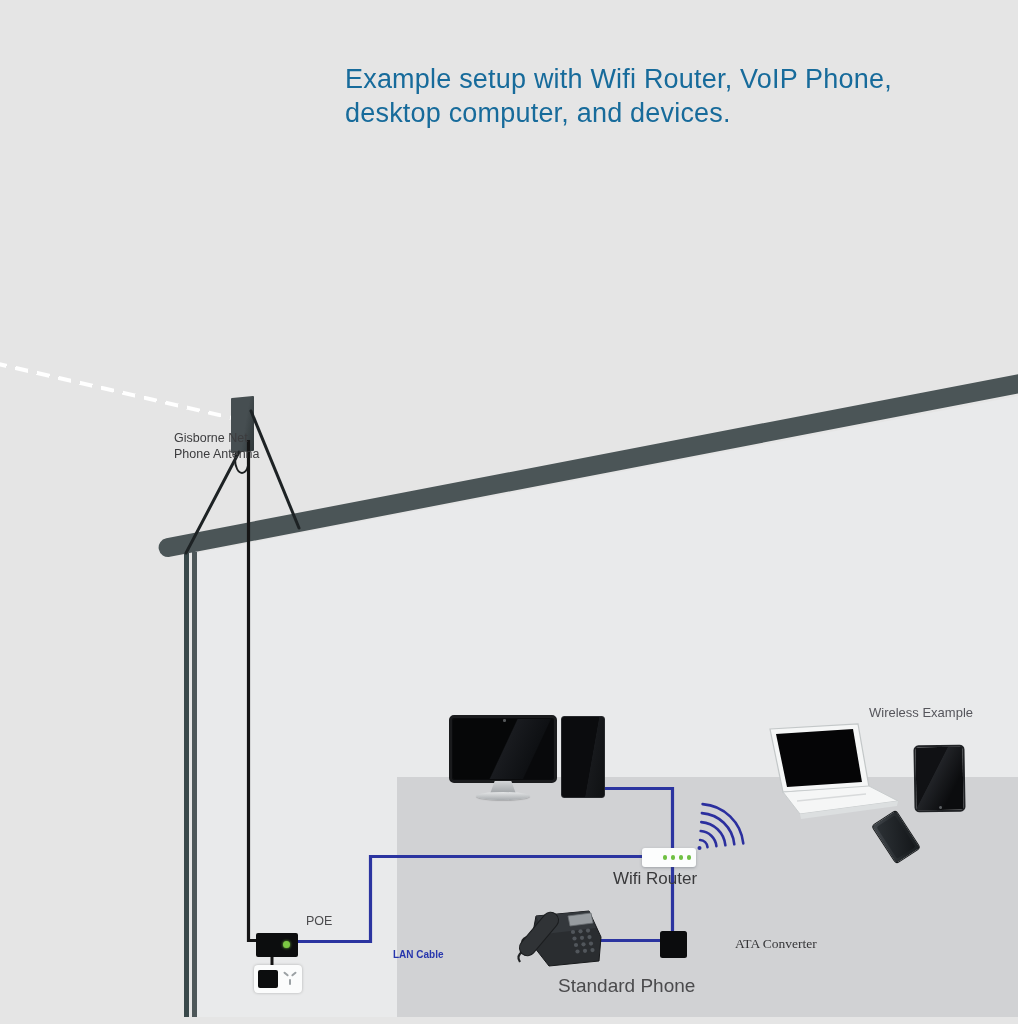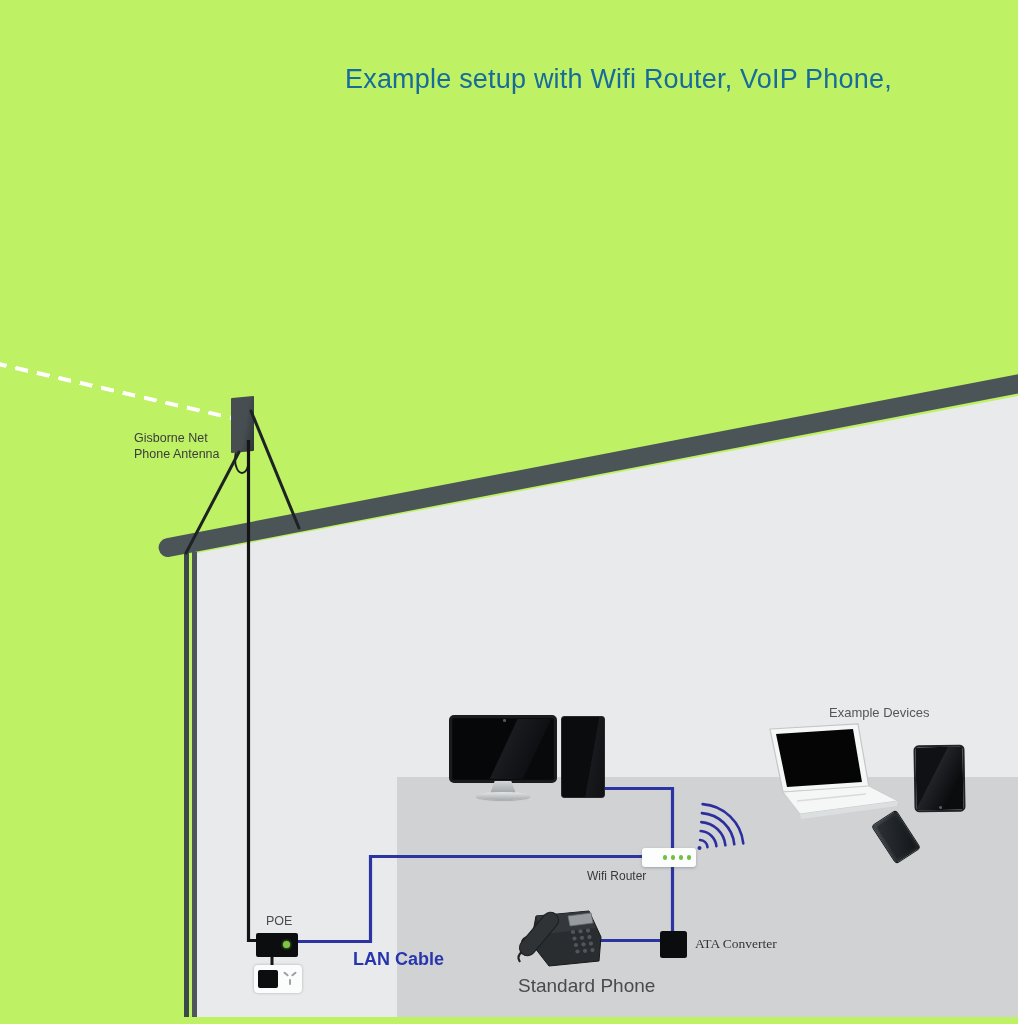--- a/index.html
+++ b/index.html
@@ -1,20 +1,20 @@
 <!DOCTYPE html>
 <html><head>
 <meta charset="utf-8">
 <style>
   * { margin:0; padding:0; box-sizing:border-box; }
   html,body { width:100%; height:100%; }
   body { font-family:"Liberation Sans", sans-serif; }
   #canvas {
     position:relative; width:1018px; height:1024px;
-    background:#bef264; overflow:hidden;
+    background:#e5e5e5; overflow:hidden;
   }
   .abs { position:absolute; }
 
   
   .title {
     left:345px; top:62px; width:640px;
     font-size:27px; line-height:34px; color:#176b9b;
     letter-spacing:0.2px;
   }
 
@@ -111,36 +111,37 @@
   .tablet-home { position:absolute; left:50%; bottom:1.5px; width:3px; height:3px; border-radius:50%; background:#5c5f62; transform:translateX(-50%); }
   .smartphone {
     left:881px; top:814px; width:30px; height:46px; border-radius:4px;
     transform:rotate(-33deg);
     background:linear-gradient(118deg,#42474c,#1d2124 72%);
     border:1px solid #15181a;
   }
   .smartphone-screen { position:absolute; inset:3px; border-radius:2px; background:linear-gradient(118deg,#2c3135,#14171a); }
 
   
-  .lbl { color:#3e3e40; white-space:nowrap; }
+  .lbl { color:#3e3e40; white-space:nowrap;margin-left:40px; }
   .lbl-antenna { left:134px; top:430px; font-size:12.5px; line-height:16px; color:#3c3c3e; }
   .lbl-poe { left:266px; top:914px; font-size:12.5px; color:#4b4b4d;text-align:right; }
-  .lbl-lan { left:309px; top:949px; font-size:18px; color:#2736ad; font-weight:bold;padding-left:44px; }
-  .lbl-router { left:587px; top:869px; font-size:12px; color:#39393b; }
+  .lbl-lan { left:309px; top:949px; font-size:10px; color:#2736ad; font-weight:bold;padding-left:44px; }
+  .lbl-router { left:573px; top:869px; font-size:17px; color:#39393b; }
   .lbl-ata { left:695px; top:936px; font-size:13.5px; color:#353537;font-family:Liberation Serif, serif; }
   .lbl-phone { left:518px; top:975px; font-size:19px; color:#4a4a4c; }
   .lbl-wireless { left:829px; top:705px; font-size:13px; color:#55555b; }
 </style>
 </head>
 <body>
 
 <div id="canvas">
 
   <div class="abs title">
     <span style="display:block">Example setup with Wifi Router, VoIP Phone,</span>
+    <span style="display:block">desktop computer, and devices.</span>
   </div>
 
   <div class="abs dash-line"></div>
 
   <div class="abs wall"></div>
   <div class="abs room"></div>
   <div class="abs edge-strip-1"></div>
   <div class="abs edge-strip-2"></div>
   <div class="abs roof"></div>
 
@@ -236,15 +237,15 @@
 
   <div class="abs lbl lbl-antenna">
     <span style="display:block">Gisborne Net</span>
     <span style="display:block">Phone Antenna</span>
   </div>
   <div class="abs lbl lbl-poe">POE</div>
   <div class="abs lbl lbl-lan">LAN Cable</div>
   <div class="abs lbl lbl-router">Wifi Router</div>
   <div class="abs lbl lbl-ata">ATA Converter</div>
   <div class="abs lbl lbl-phone">Standard Phone</div>
-  <div class="abs lbl lbl-wireless">Example Devices</div>
+  <div class="abs lbl lbl-wireless">Wireless Example</div>
 
 </div>
 
 </body></html>

